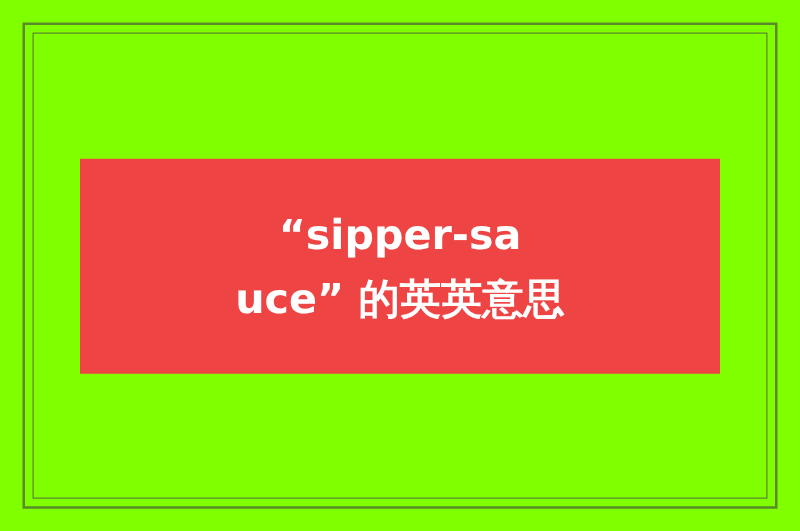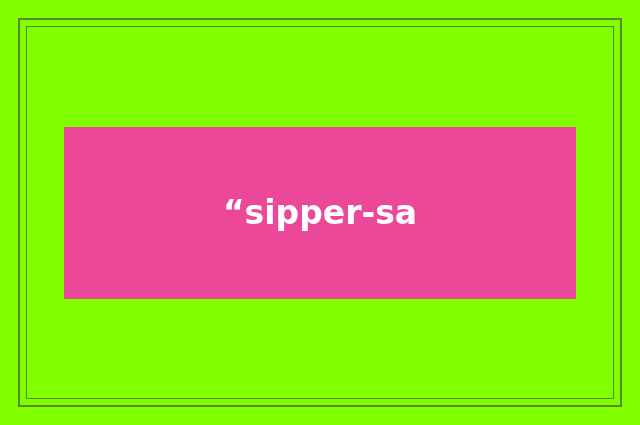--- a/index.html
+++ b/index.html
@@ -45,21 +45,21 @@
     pointer-events: none;
   }
 
   
   .content-card {
     position: absolute;
     left: 64px;
     top: 127px;
     width: 512px;
     height: 172px;
-    background: #ec4899;
+    background: #ef4444;
     box-sizing: border-box;
     display: flex;
     flex-direction: column;
     align-items: center;
     justify-content: center;
   }
 
   .title-block {
     width: 100%;
     text-align: center;
@@ -87,16 +87,17 @@
 <body>
 
 <div class="canvas">
 
   <div class="frame-outer"></div>
   <div class="frame-inner"></div>
 
   <div class="content-card">
     <div class="title-block">
       <span class="title-line title-line-1">“sipper-sa</span>
+      <span class="title-line title-line-2">uce” 的英英意思</span>
     </div>
   </div>
 
 </div>
 
 </body></html>

